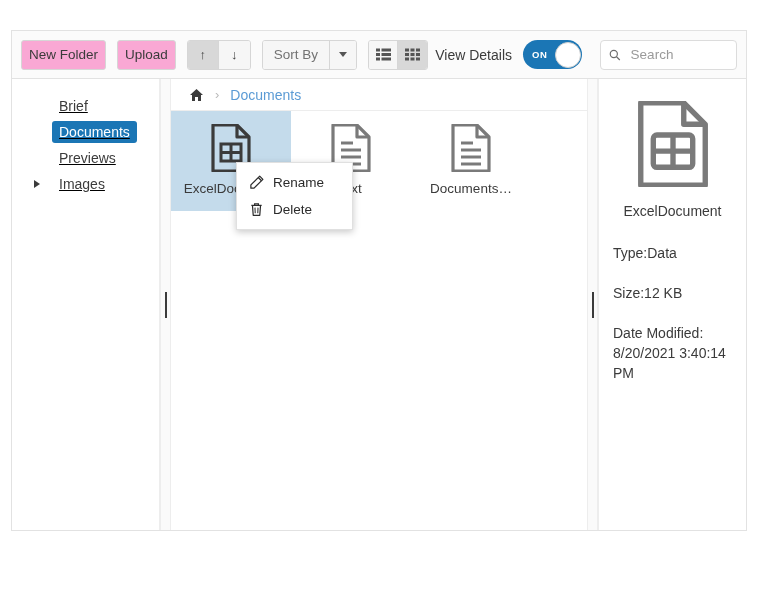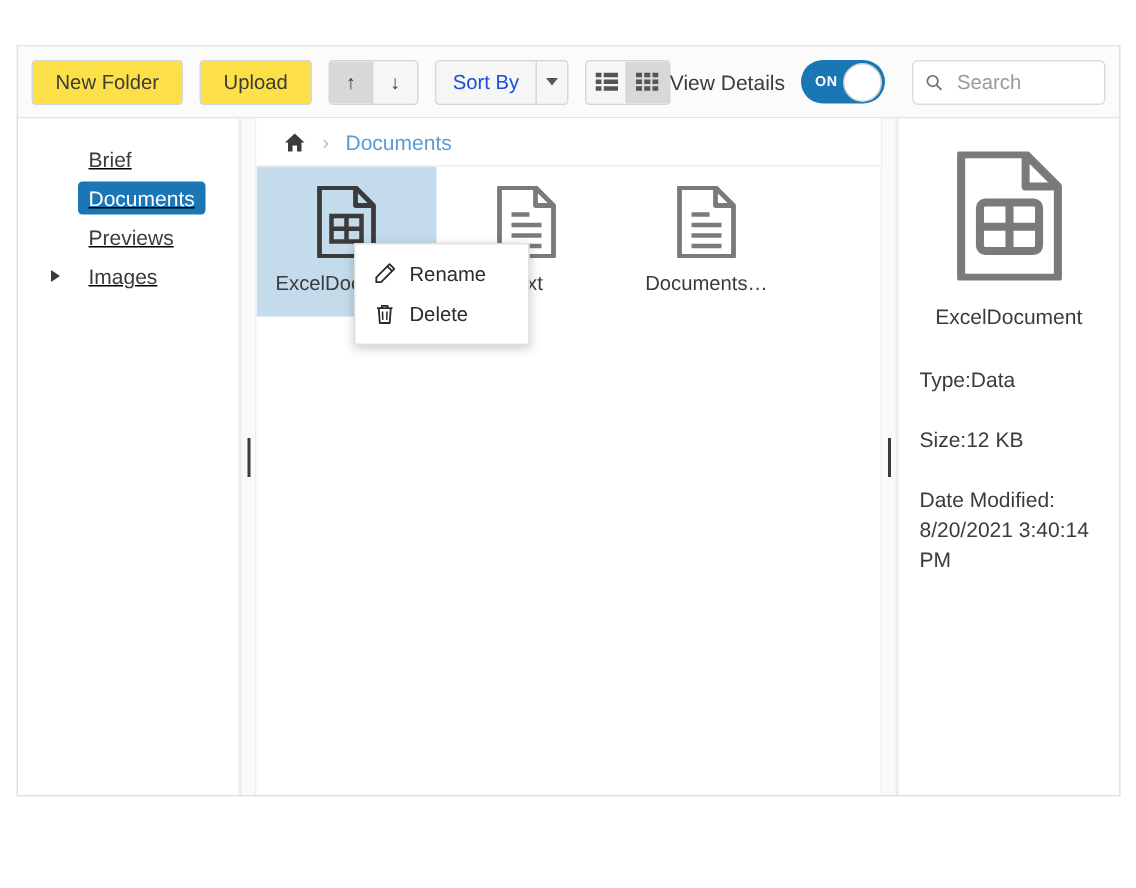--- a/index.html
+++ b/index.html
@@ -29,25 +29,25 @@
     border-bottom: 1px solid #e2e2e2;
     background: #fbfbfb;
     display: flex;
     align-items: center;
     padding: 0 9px;
     gap: 0;
   }
   .tb-btn {
     height: 30px;
     border: 1px solid #d6d6d6;
-    background: #fde047;
+    background: #f9a8d4;
     border-radius: 3px;
     color: #3b3b3b;
     font-size: 13.5px;
-    padding: 0 15px;
+    padding: 0 7px;
     display: flex;
     align-items: center;
     justify-content: center;
     cursor: pointer;
     white-space: nowrap;
     margin-right: 11px;
   }
 
   
   .btn-group {
@@ -78,21 +78,21 @@
     height: 30px;
     border: 1px solid #d6d6d6;
     border-radius: 3px;
     overflow: hidden;
     margin-right: 11px;
   }
   .split .main {
     background: #f6f6f6;
     padding: 12px 11px;
     display: flex; align-items: center;
-    font-size: 13.5px; color: #1d4ed8;
+    font-size: 13.5px; color: #737373;
     cursor: pointer; white-space: nowrap;
     border-right: 1px solid #d6d6d6;
   }
   .split .caret {
     width: 26px;
     background: #f6f6f6;
     display: flex; align-items: center; justify-content: center;
     cursor: pointer;
   }
   .caret-glyph {

